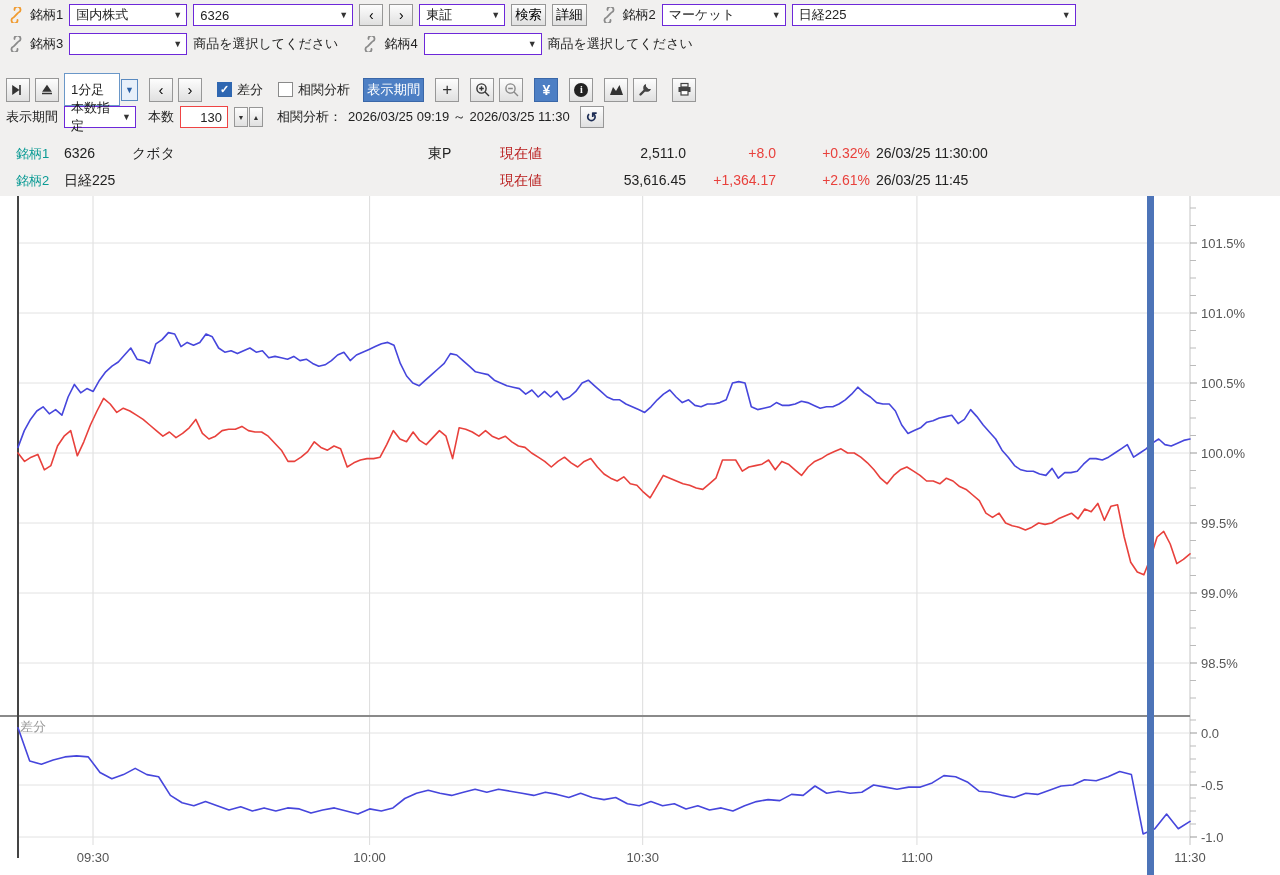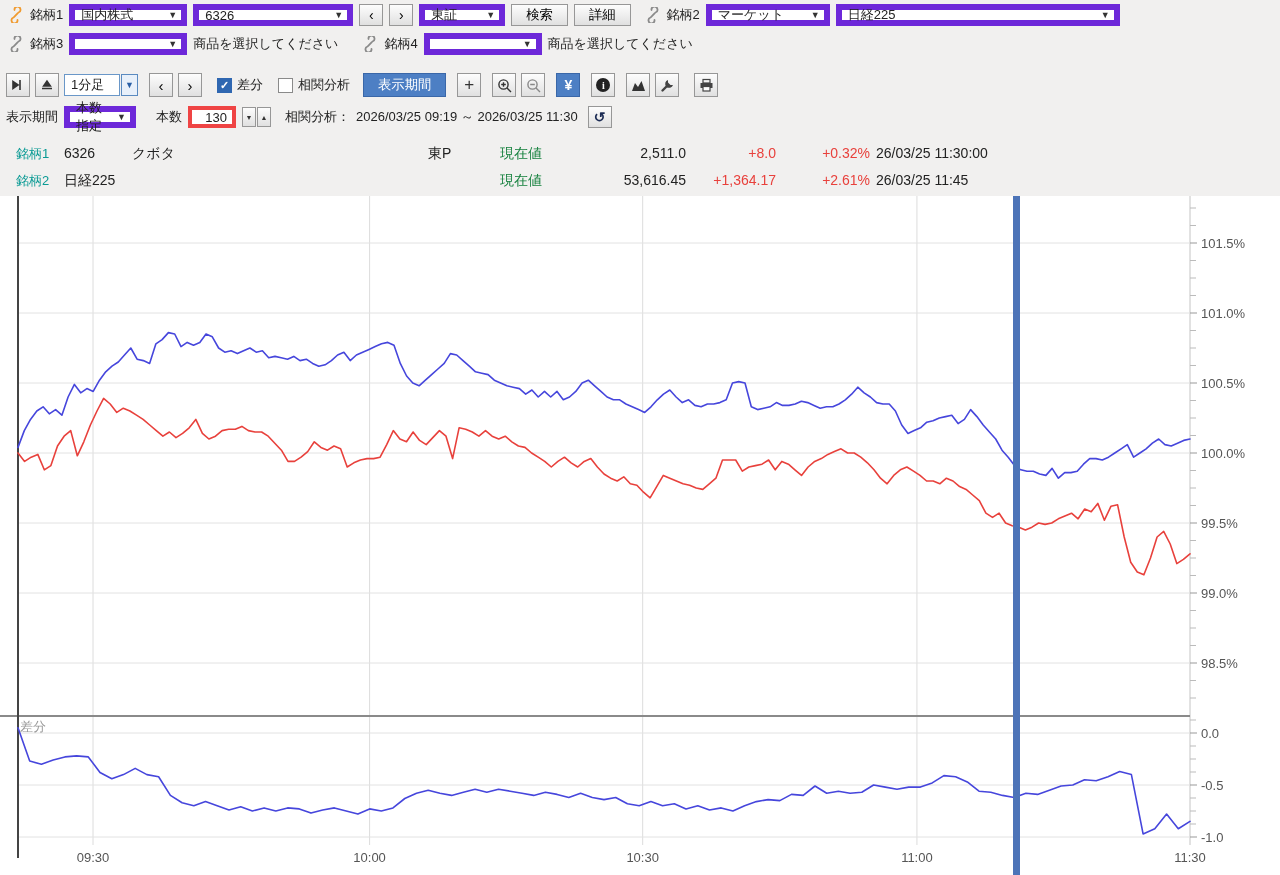--- a/index.html
+++ b/index.html
@@ -3,46 +3,46 @@
 <meta charset="utf-8">
 <style>
   html,body{margin:0;padding:0}
   body{width:1280px;height:875px;background:#f1f0ef;font-family:"Liberation Sans",sans-serif;font-size:13px;color:#222;overflow:hidden;position:relative}
   .row{position:absolute;left:0;display:flex;align-items:center}
   .r1{top:4px;padding-left:8px;gap:6px}
   .r2{top:33px;padding-left:8px;gap:6px}
   .r3{top:73px;padding-left:6px;gap:5px}
   .r4{top:106px;padding-left:6px;gap:6px}
   .lbl{white-space:nowrap}
-  .select{background:#fff;border:6px solid #6d28d9;height:22px;box-sizing:border-box;display:flex;align-items:center;justify-content:space-between;padding:0 4px 0 6px}
+  .select{background:#fff;border:1px solid #6d28d9;height:22px;box-sizing:border-box;display:flex;align-items:center;justify-content:space-between;padding:0 4px 0 6px}
   .select .arw{font-size:9px;color:#333;margin-left:6px}
-  .btn{background:linear-gradient(#fdfdfd,#e0e0e0);border:1px solid #979797;height:24px;box-sizing:border-box;display:flex;align-items:center;justify-content:center;padding:0 14px;white-space:nowrap}
+  .btn{background:linear-gradient(#fdfdfd,#e0e0e0);border:1px solid #979797;height:24px;box-sizing:border-box;display:flex;align-items:center;justify-content:center;padding:0 3px;white-space:nowrap}
   .btn.sq{width:24px;padding:0}
   .btn.small{height:22px}
   .btn.active{background:#4d7fc4;border-color:#3a67a8;color:#fff}
-  .combo-input{background:#fff;border:1px solid #6a97c8;height:22px;box-sizing:border-box;display:flex;align-items:center;padding:0 6px}
+  .combo-input{background:#fff;border:1px solid #6a97c8;height:33px;box-sizing:border-box;display:flex;align-items:center;padding:0 6px}
   .arrow-btn{width:17px;height:22px;box-sizing:border-box;background:#e8f0fa;border:1px solid #5a8ac0;color:#2a5fa5;display:flex;align-items:center;justify-content:center;font-size:9px}
   .cb{width:15px;height:15px;box-sizing:border-box;display:flex;align-items:center;justify-content:center}
   .cb.on{background:#2f67b1;border:1px solid #2f67b1;color:#fff;font-size:11px;font-weight:bold}
   .cb.off{background:#fff;border:1px solid #8a8a8a}
   .spin{width:14px;height:20px;box-sizing:border-box;background:linear-gradient(#fdfdfd,#e0e0e0);border:1px solid #979797;display:flex;align-items:center;justify-content:center;font-size:7px;color:#333}
-  .num-input{background:#fff;border:4px solid #ef4444;height:22px;width:48px;box-sizing:border-box;display:flex;align-items:center;justify-content:flex-end;padding:0 5px}
+  .num-input{background:#fff;border:1px solid #ef4444;height:22px;width:48px;box-sizing:border-box;display:flex;align-items:center;justify-content:flex-end;padding:0 5px}
   .quotes{position:absolute;top:141px;left:0;width:1280px;height:54px}
   .qrow{position:relative;height:27px;font-size:14px}
   .qrow span{position:absolute;top:4px;white-space:nowrap}
   .q-label{left:16px;color:#0a9a94;font-size:13px}
   .q-code{left:64px}
   .q-name{left:132px}
   .q-market{left:428px}
-  .q-field{left:500px;color:#15803d}
+  .q-field{left:500px;color:#b91c1c}
   .q-price{left:520px;width:166px;text-align:right}
   .q-change{left:620px;width:156px;text-align:right;color:#e8413c}
   .q-pct{left:704px;width:166px;text-align:right;color:#e8413c}
   .q-time{left:876px}
-  .chart-wrap{position:absolute;top:196px;left:0;width:1020px;height:679px;background:#fff}
+  .chart-wrap{position:absolute;top:196px;left:0;width:1154px;height:679px;background:#fff}
   .diff-label{position:absolute;left:20px;top:522px;color:#999;font-size:13px}
   .right-strip{position:absolute;right:0;top:0;width:7px;height:679px;background:#4d74b8}
   .icon-svg{display:block}
   .glyph{line-height:1}
 </style>
 </head>
 <body>
 
 <div class="row r1">
   <span class="glyph">
@@ -182,21 +182,21 @@
       </svg>
   </button>
 </div>
 
 <div class="row r4">
   <span class="lbl">表示期間</span>
   <div class="select" style="width:72px">
     <span>本数指定</span>
       <span class="arw">▼</span>
   </div>
-  <span class="lbl" style="margin-left:14px">本数</span>
+  <span class="lbl" style="margin-left:6px">本数</span>
   <div class="num-input">
       <span>130</span>
     </div>
   <div style="display:flex;gap:1px">
     <span class="spin">▼</span>
     <span class="spin">▲</span>
   </div>
   <span class="lbl" style="margin-left:8px">相関分析：</span>
   <span class="lbl">2026/03/25 09:19 ～ 2026/03/25 11:30</span>
   <button class="btn sq small" style="margin-left:4px">

